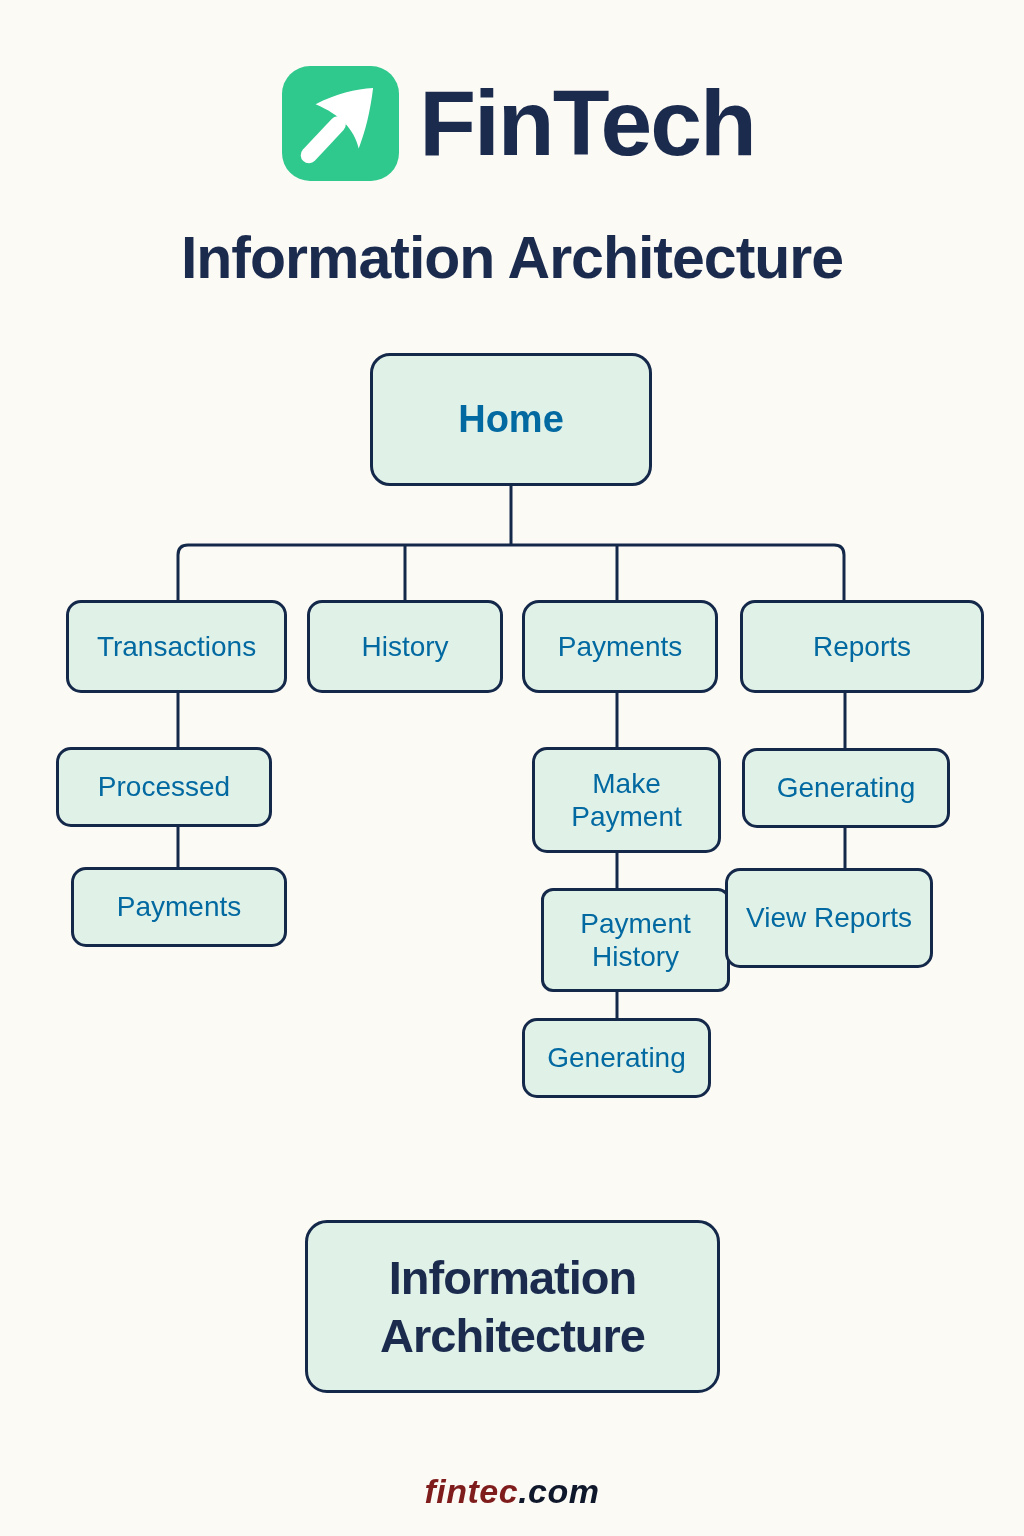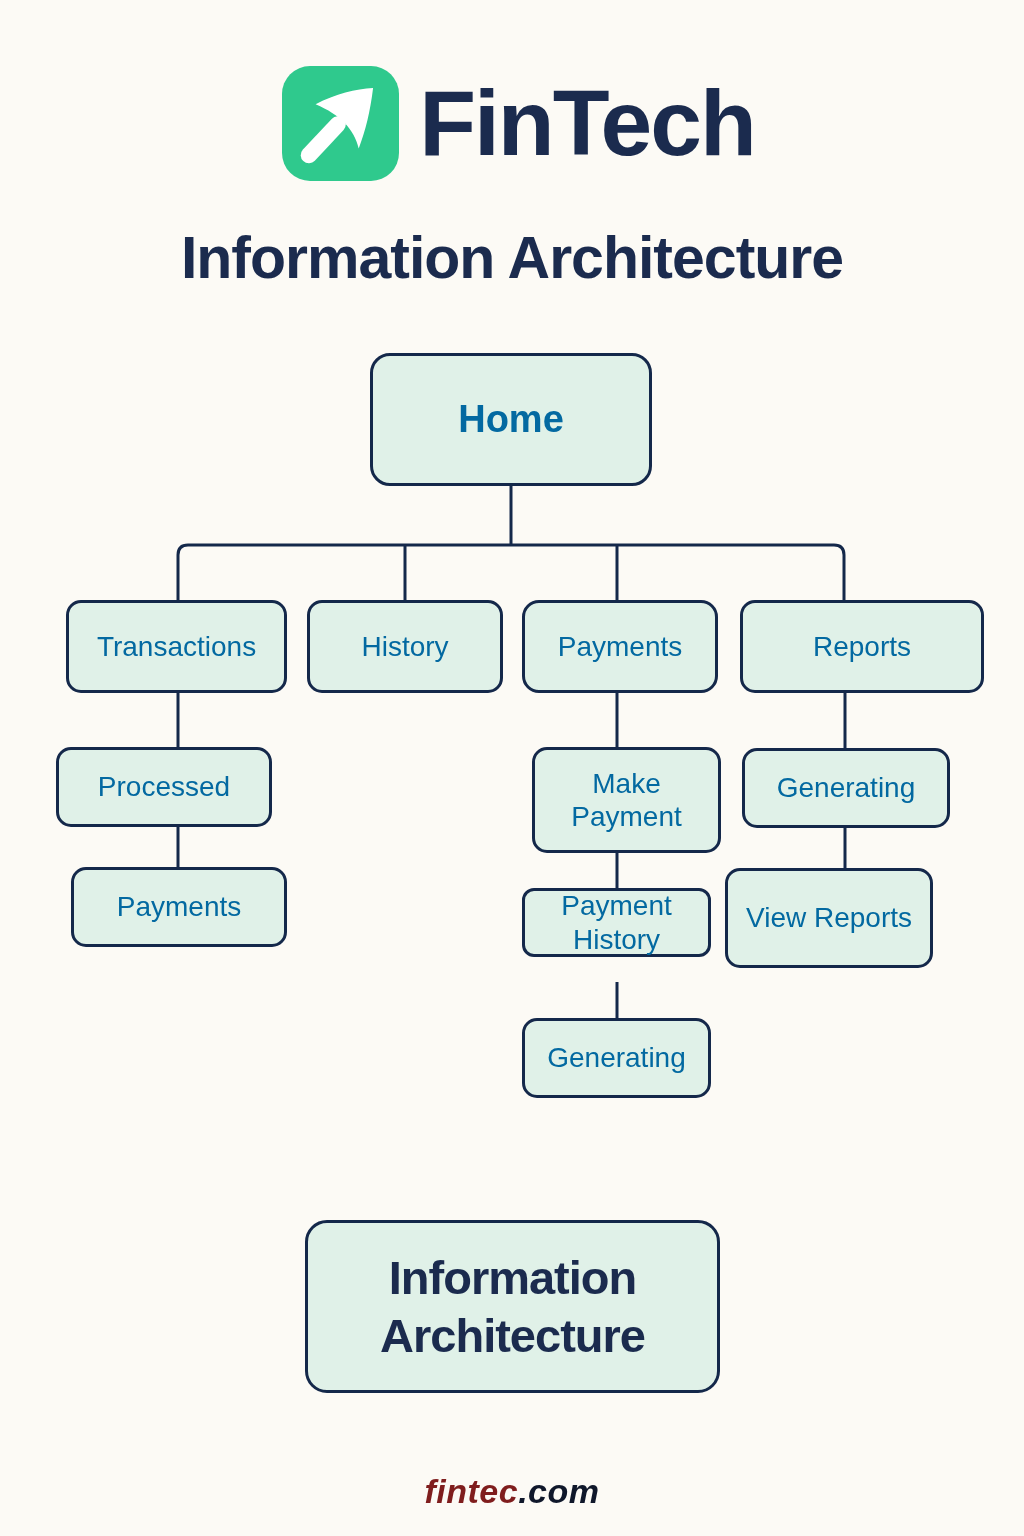--- a/index.html
+++ b/index.html
@@ -76,21 +76,21 @@
     font-size: 38px;
     font-weight: 700;
   }
   .node-transactions   { left: 66px;  top: 600px; width: 221px; height: 93px; }
   .node-accounts       { left: 307px; top: 600px; width: 196px; height: 93px; }
   .node-payments       { left: 522px; top: 600px; width: 196px; height: 93px; border-radius: 17px; }
   .node-reports        { left: 740px; top: 600px; width: 244px; height: 93px; }
   .node-processed      { left: 56px;  top: 747px; width: 216px; height: 80px; }
   .node-pending        { left: 71px;  top: 867px; width: 216px; height: 80px; }
   .node-make-payment   { left: 522px; top: 747px; width: 189px; height: 106px; margin-left: 10px; }
-  .node-payment-history{ left: 522px; top: 888px; width: 189px; height: 69px; border-radius: 12px; }
+  .node-payment-history{ left: 541px; top: 888px; width: 189px; height: 104px; border-radius: 12px; }
   .node-generating-pay { left: 522px; top: 1018px; width: 189px; height: 80px; }
   .node-generating-rep { left: 742px; top: 748px; width: 208px; height: 80px; }
   .node-view-reports   { left: 725px; top: 868px; width: 208px; height: 100px; }
   .w-narrow .label { max-width: 135px; }
 
   
   .bottom-box {
     position: absolute;
     left: 305px; top: 1220px;
     width: 415px; height: 173px;

